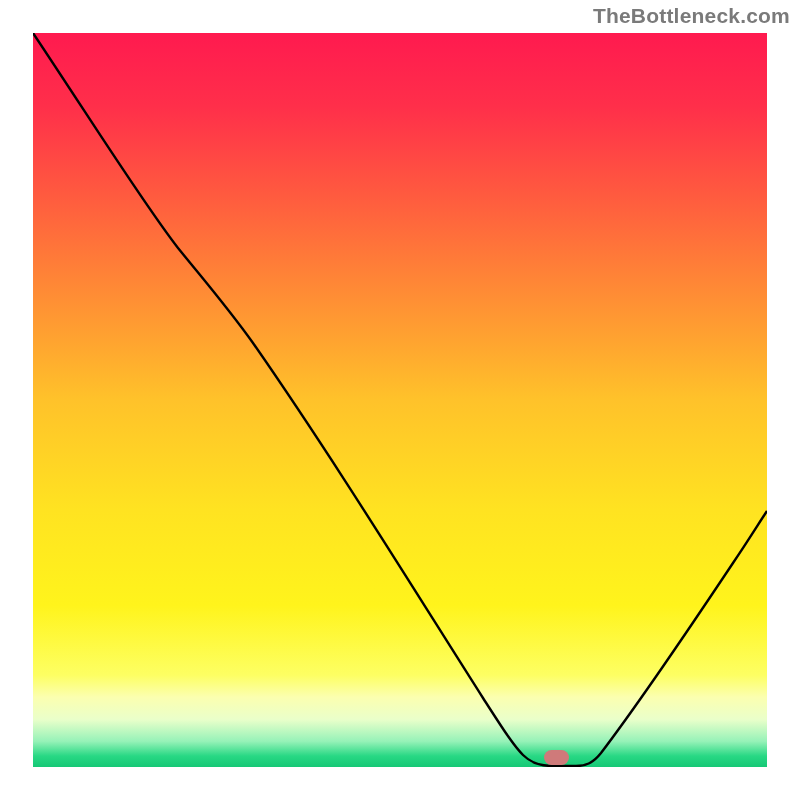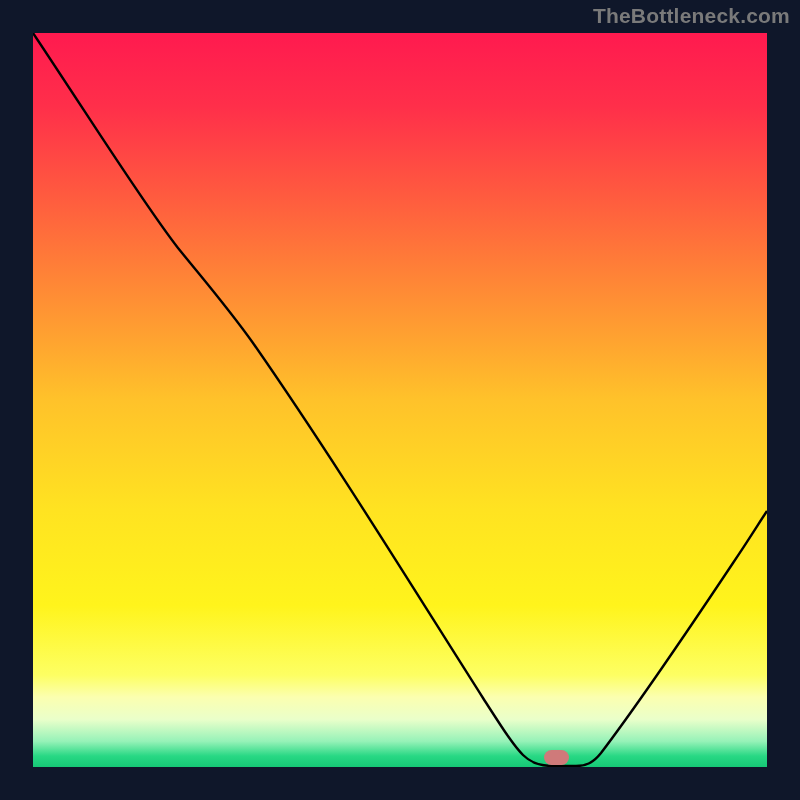--- a/index.html
+++ b/index.html
@@ -9,21 +9,21 @@
     height: 800px;
     background: #000;
     overflow: hidden;
   }
   .frame {
     position: absolute;
     left: 0;
     top: 0;
     width: 800px;
     height: 800px;
-    background: #0f172a;
+    background: #ffffff;
   }
   .plot-area {
     position: absolute;
     left: 33px;
     top: 33px;
     width: 734px;
     height: 734px;
     overflow: hidden;
   }
   .plot-area svg {

